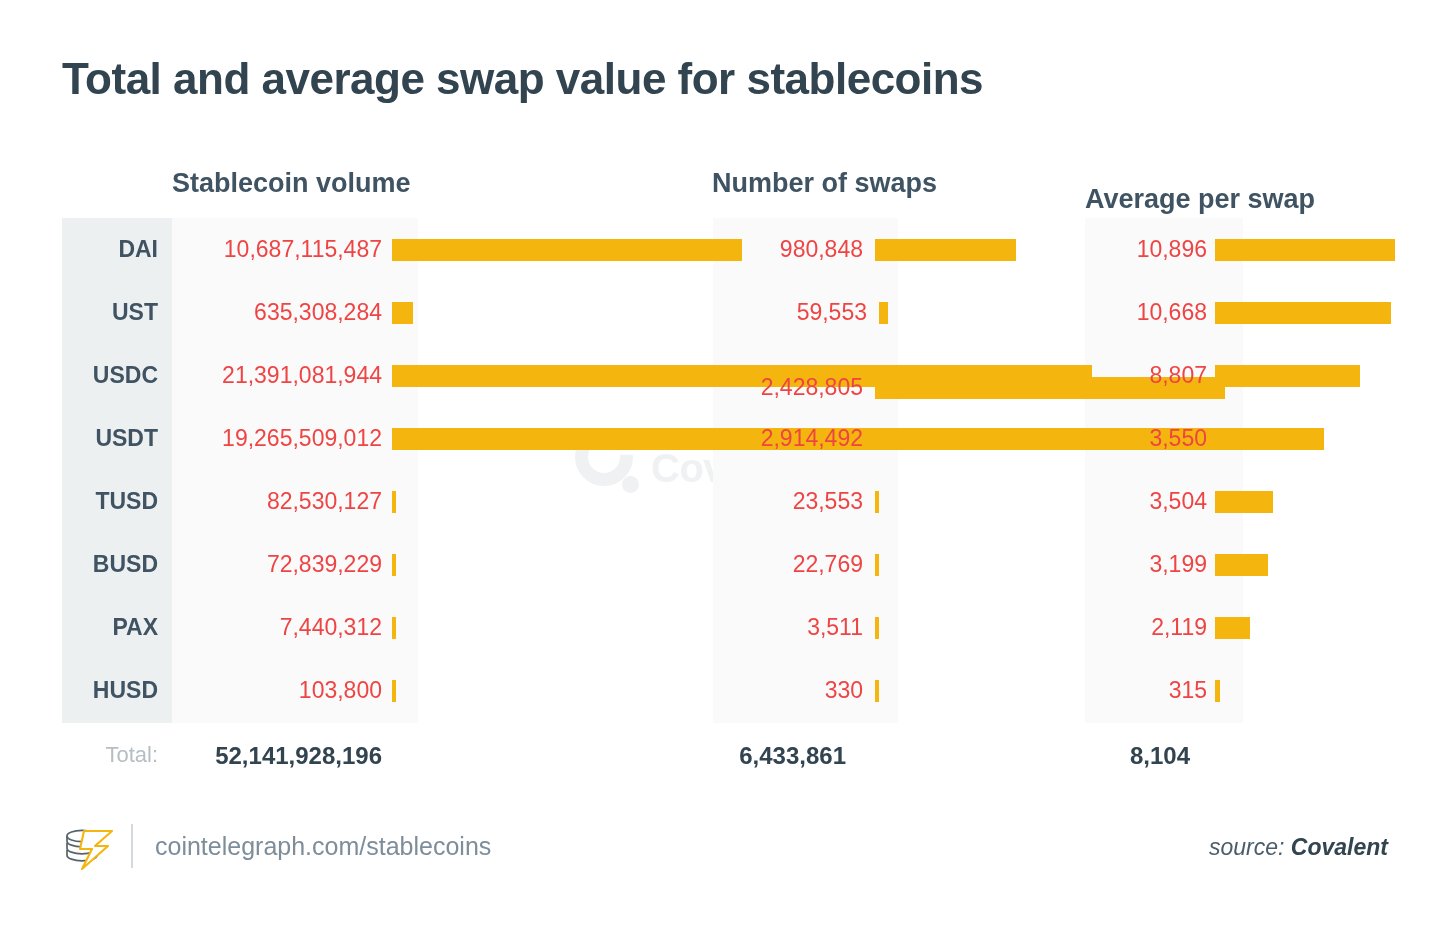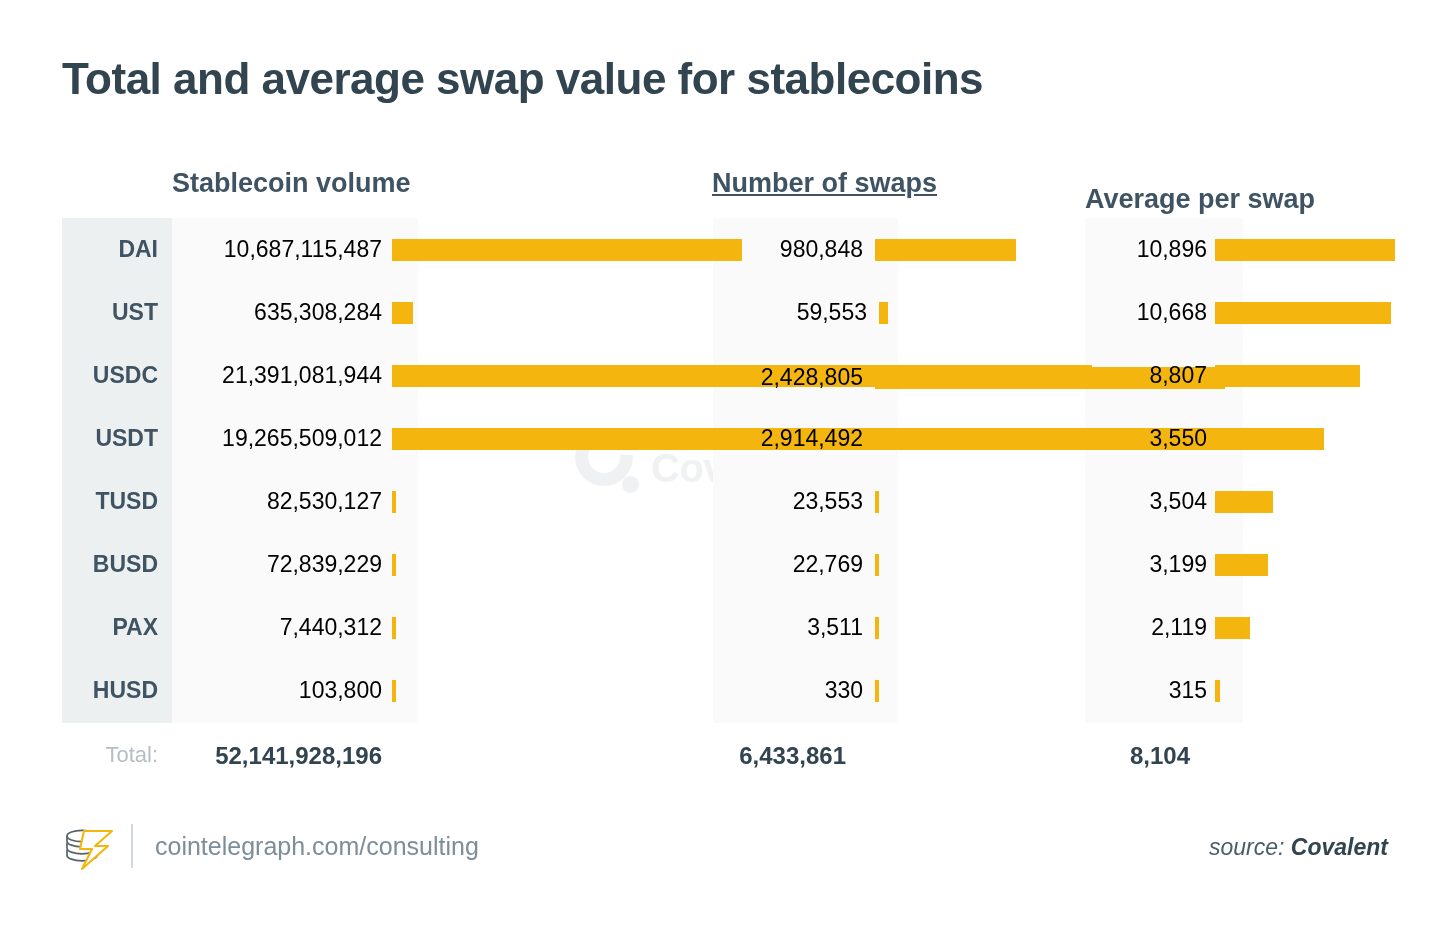--- a/index.html
+++ b/index.html
@@ -45,21 +45,21 @@
     letter-spacing:-0.5px;
   }
 
   
   .col-head {
     position:absolute; top:168px;
     font-size:27px; font-weight:bold; color:#3f5362;
     white-space:nowrap; z-index:3;
   }
   #head-volume { left:172px; }
-  #head-swaps  { left:712px;text-decoration:underline; }
+  #head-swaps  { left:712px; }
   #head-avg    { left:1085px;margin-top:16px; }
 
   
   .panel { position:absolute; top:218px; height:505px; z-index:1; }
   #panel-labels { left:62px;   width:110px; background:#edf0f1; }
   #panel-v1     { left:172px;  width:246px; background:#fafafa; }
   #panel-v2     { left:713px;  width:185px; background:#fafafa; }
   #panel-v3     { left:1085px; width:158px; background:#fafafa; }
 
   
@@ -67,21 +67,21 @@
   .row { position:relative; height:63px; }
 
   .r-label {
     position:absolute; left:62px; width:96px; height:63px;
     display:flex; align-items:center; justify-content:flex-end;
     font-size:23px; font-weight:bold; color:#3f5362;
   }
   .r-val {
     position:absolute; height:63px;
     display:flex; align-items:center; justify-content:flex-end;
-    font-size:23px; color:#000000;
+    font-size:23px; color:#ef4444;
     white-space:nowrap;
   }
   #g1 .r-val { left:172px; width:210px; }
   #g2 .r-val { left:713px; width:150px; }
   #g3 .r-val { left:1085px; width:122px; }
 
   .bar-track {
     position:absolute; height:63px; display:flex; align-items:center;
   }
   #g1 .bar-track { left:392px; width:700px; }
@@ -191,21 +191,21 @@
         </div>
       </div>
       <div class="row">
         <div class="r-label">USDC</div>
         <div id="g1" style="position: absolute; left: 0px; top: 0px; width: 1450px; height: 63px;">
           <div class="r-val">21,391,081,944</div>
           <div class="bar-track">
             <div class="bar" style="width: 700px; background: rgb(244, 182, 14);"></div>
           </div>
         </div>
-        <div id="g2" style="position: absolute; left: 0px; top: 2px; width: 1450px; height: 63px;">
+        <div id="g2" style="position: absolute; left: 0px; top: 12px; width: 1450px; height: 63px;">
           <div class="r-val">2,428,805</div>
           <div class="bar-track">
             <div class="bar" style="width: 350.009px; background: rgb(244, 182, 14);"></div>
           </div>
         </div>
         <div id="g3" style="position: absolute; left: 0px; top: 0px; width: 1450px; height: 63px;">
           <div class="r-val">8,807</div>
           <div class="bar-track">
             <div class="bar" style="width: 145.49px; background: rgb(244, 182, 14);"></div>
           </div>
@@ -331,20 +331,20 @@
         <g fill="none" stroke="#56636b" stroke-width="1.7">
           <ellipse cx="20" cy="12" rx="15" ry="5.6"></ellipse>
           <path d="M5 12v5.2c0 3.1 6.7 5.6 15 5.6s15-2.5 15-5.6V12"></path>
           <path d="M5 19v5.2c0 3.1 6.7 5.6 15 5.6s15-2.5 15-5.6V19"></path>
           <path d="M5 26v5.2c0 3.1 6.7 5.6 15 5.6s15-2.5 15-5.6V26"></path>
         </g>
         <path d="M22 7 L50 7 L33 22 L46 22 L20 45 L30 25 L18 25 Z" fill="#ffffff" stroke="#f4b60e" stroke-width="2.1" stroke-linejoin="round"></path>
       </svg>
     </div>
     <div class="divider"></div>
-    <div class="site">cointelegraph.com/consulting</div>
+    <div class="site">cointelegraph.com/stablecoins</div>
     <div class="source">
       <span>source:</span>
       <b>Covalent</b>
     </div>
   </div>
 
 </div>
 
 </body></html>

